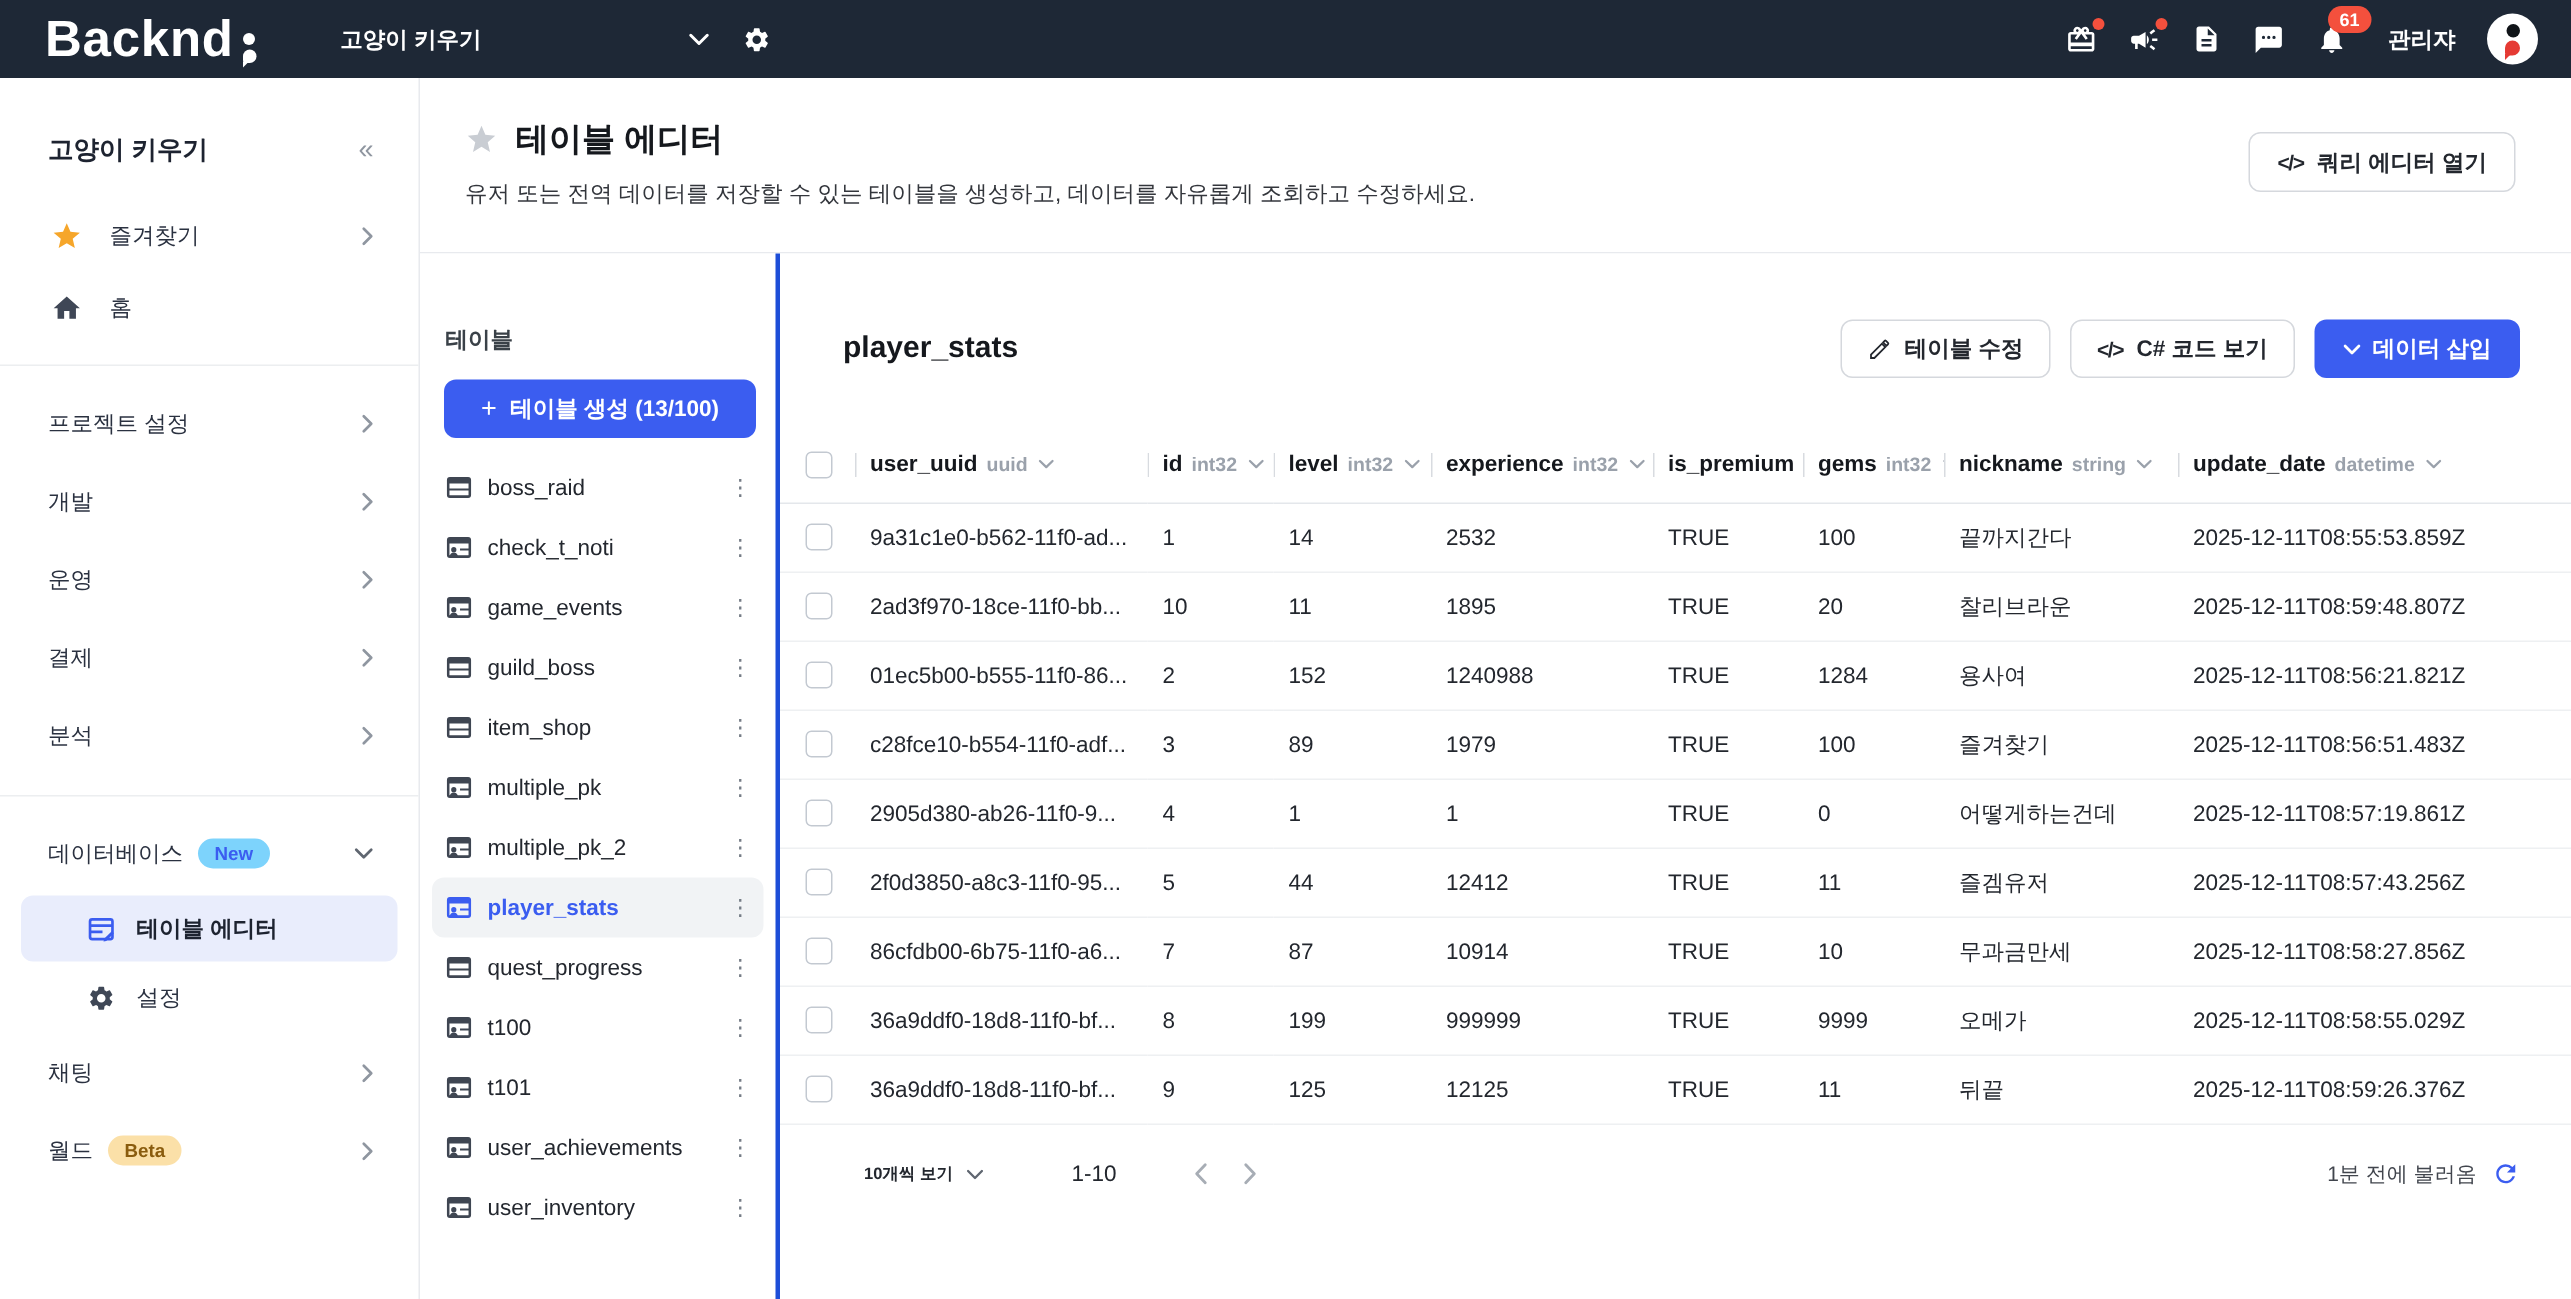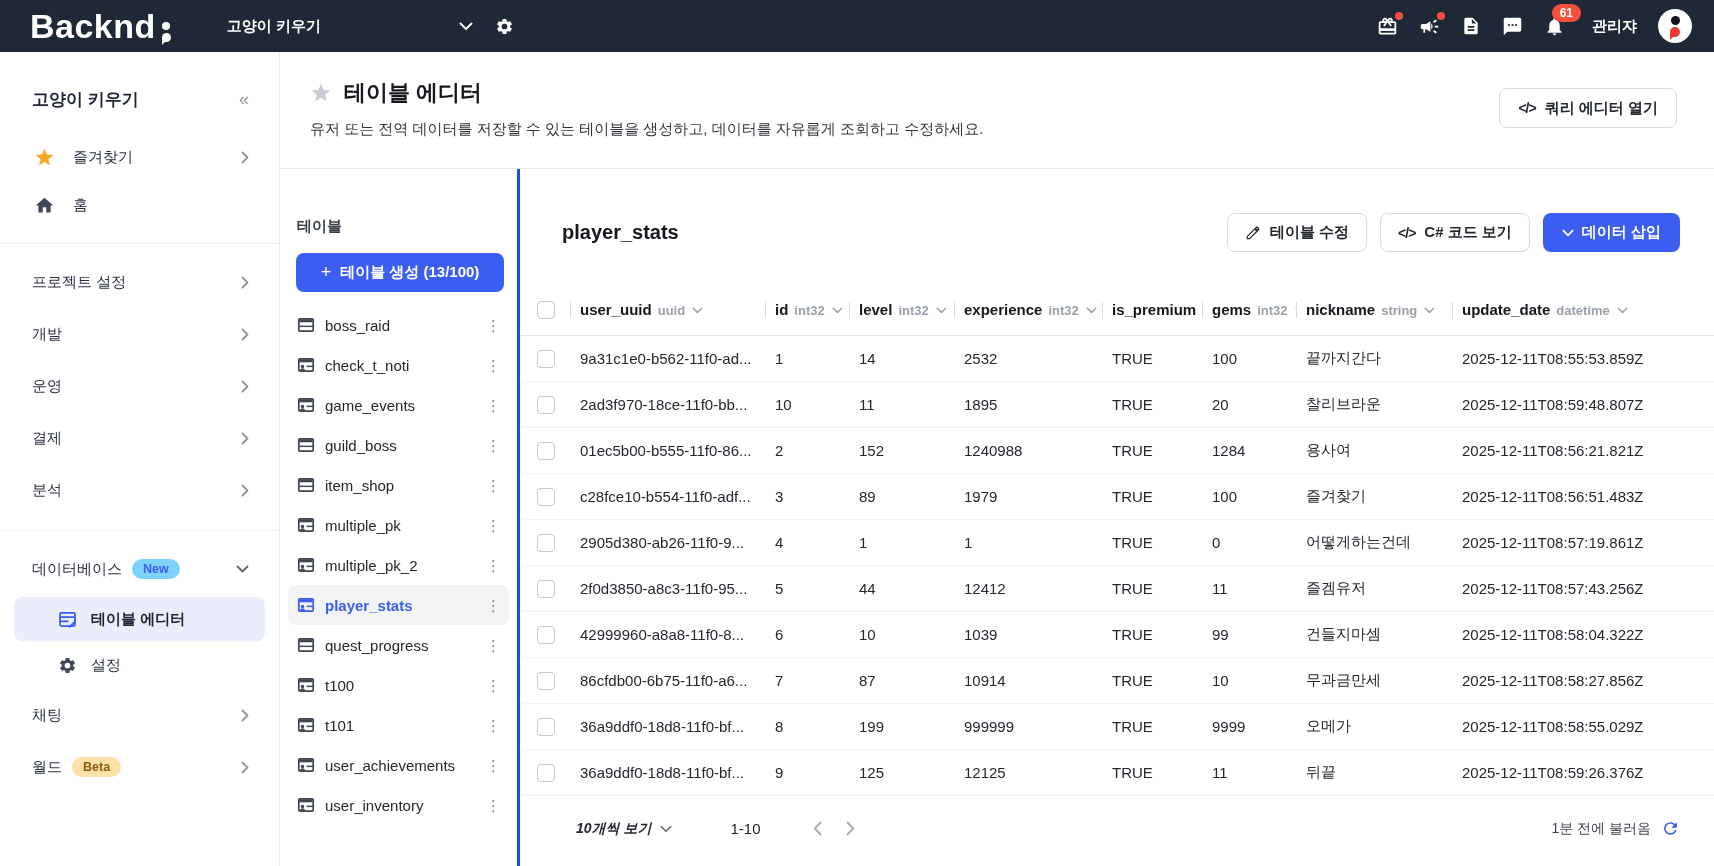--- a/index.html
+++ b/index.html
@@ -105,21 +105,21 @@
   .col-name { font-size:15px; font-weight:700; color:#15181d; }
   .col-type { font-size:13px; color:#9aa1ab; margin-left:6px; }
   .col-sort { display:inline-block; margin-left:7px; vertical-align:1px; }
   table.data td { height:46px; border-bottom:1px solid #eef0f2; font-size:15px; color:#23272e;
             padding:0 6px 0 10px; white-space:nowrap; overflow:hidden; }
   .cb-cell { padding-left:17px !important; }
   .checkbox { display:inline-block; width:18px; height:18px; border:1.6px solid #c3c9d1; border-radius:4px;
             background:#fff; cursor:pointer; vertical-align:middle; }
 
   .tm-footer { display:flex; align-items:center; margin:15px 34px 0 56px; height:36px; }
-  .pagesize { display:flex; align-items:center; gap:9px; font-size:14px; font-weight:600; color:#23272e; cursor:pointer;font-style:italic; }
+  .pagesize { display:flex; align-items:center; gap:9px; font-size:11px; font-weight:600; color:#23272e; cursor:pointer; }
   .range { margin-left:58px; font-size:15px; color:#23272e; }
   .page-arrows { display:flex; gap:24px; margin-left:52px; }
   .page-arrow { cursor:pointer; display:flex; }
   .loaded { margin-left:auto; display:flex; align-items:center; gap:10px; font-size:14px; color:#41454d; }
   .refresh { cursor:pointer; display:flex; }
 </style>
 </head>
 <body>
 
 <header class="topbar">
@@ -637,31 +637,20 @@
           <td>5</td>
           <td>44</td>
           <td>12412</td>
           <td>TRUE</td>
           <td>11</td>
           <td>즐겜유저</td>
           <td>2025-12-11T08:57:43.256Z</td>
         </tr>
         <tr>
           <td class="cb-cell"><span class="checkbox"></span></td>
-          <td>42999960-a8a8-11f0-8...</td>
-          <td>6</td>
-          <td>10</td>
-          <td>1039</td>
-          <td>TRUE</td>
-          <td>99</td>
-          <td>건들지마셈</td>
-          <td>2025-12-11T08:58:04.322Z</td>
-        </tr>
-        <tr>
-          <td class="cb-cell"><span class="checkbox"></span></td>
           <td>86cfdb00-6b75-11f0-a6...</td>
           <td>7</td>
           <td>87</td>
           <td>10914</td>
           <td>TRUE</td>
           <td>10</td>
           <td>무과금만세</td>
           <td>2025-12-11T08:58:27.856Z</td>
         </tr>
         <tr>

